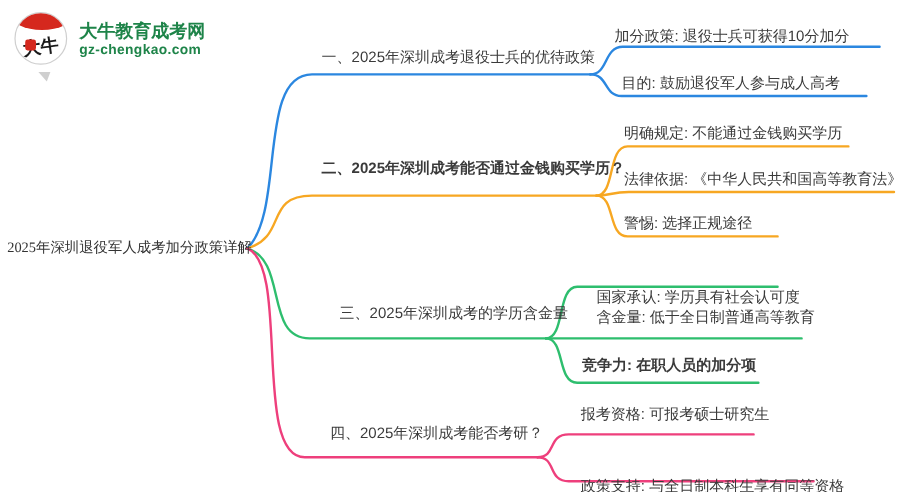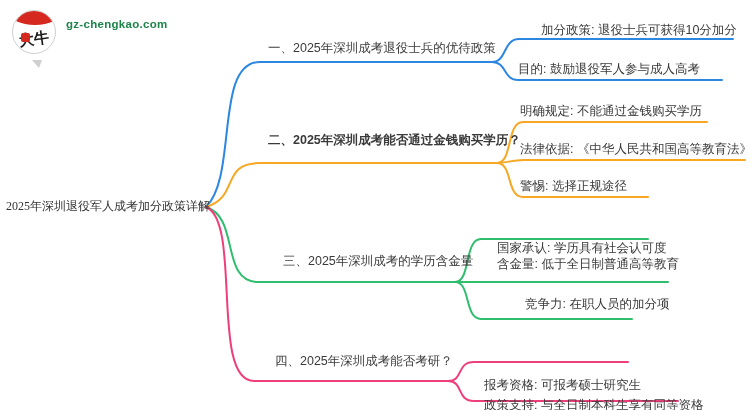--- a/index.html
+++ b/index.html
@@ -46,20 +46,21 @@
 <div class="stage">
 
   <div class="logo">
     <div class="bubble">
       <div class="bubble-cap"></div>
       <div class="bubble-text">大牛</div>
       <div class="seal"></div>
     </div>
     <div class="bubble-tail"></div>
     <div class="brand">
+      <div class="brand-name">大牛教育成考网</div>
       <div class="brand-url">gz-chengkao.com</div>
     </div>
   </div>
 
   <svg class="connectors" viewBox="0 0 750 410">
 
     <path d="M206,207 C238,176 214,62 260,62 L492,62" stroke="#2b87e0"></path>
     <path d="M492,62 C507,62 503,39 519,39 L733,39" stroke="#2b87e0"></path>
     <path d="M492,62 C507,62 503,80 518,80 L722,80" stroke="#2b87e0"></path>
 
@@ -74,30 +75,30 @@
     <path d="M455,282 C471,282 464,319 481,319 L632,319" stroke="#2ebe6e"></path>
 
     <path d="M206,207 C242,221 210,381 254,381 L448,381" stroke="#ee3f7c"></path>
     <path d="M448,381 C464,381 456,362 474,362 L628,362" stroke="#ee3f7c"></path>
     <path d="M448,381 C464,381 456,401 474,401 L678,401" stroke="#ee3f7c"></path>
   </svg>
 
   <div class="node central" style="left:6px;top:198px;">2025年深圳退役军人成考加分政策详解</div>
 
   <div class="node" style="left:268px;top:40px;">一、2025年深圳成考退役士兵的优待政策</div>
-  <div class="node" style="left:541px;top:22px;">加分政策: 退役士兵可获得10分加分</div>
+  <div class="node" style="left:512px;top:22px;">加分政策: 退役士兵可获得10分加分</div>
   <div class="node" style="left:518px;top:61px;">目的: 鼓励退役军人参与成人高考</div>
 
   <div class="node" style="left:268px;top:132px;font-weight:bold;">二、2025年深圳成考能否通过金钱购买学历？</div>
   <div class="node" style="left:520px;top:103px;">明确规定: 不能通过金钱购买学历</div>
   <div class="node" style="left:520px;top:141px;">法律依据: 《中华人民共和国高等教育法》</div>
   <div class="node" style="left:520px;top:178px;">警惕: 选择正规途径</div>
 
   <div class="node" style="left:283px;top:253px;">三、2025年深圳成考的学历含金量</div>
   <div class="node" style="left:497px;top:216px;margin-top:24px;">国家承认: 学历具有社会认可度</div>
   <div class="node" style="left:497px;top:256px;">含金量: 低于全日制普通高等教育</div>
-  <div class="node" style="left:525px;top:296px;">竞争力: 在职人员的加分项</div>
+  <div class="node" style="left:485px;top:296px;font-weight:bold;">竞争力: 在职人员的加分项</div>
 
   <div class="node" style="left:275px;top:353px;">四、2025年深圳成考能否考研？</div>
-  <div class="node" style="left:484px;top:337px;margin-top:40px;">报考资格: 可报考硕士研究生</div>
+  <div class="node" style="left:484px;top:337px;">报考资格: 可报考硕士研究生</div>
   <div class="node" style="left:484px;top:377px;margin-top:20px;">政策支持: 与全日制本科生享有同等资格</div>
 
 </div>
 
 </body></html>

